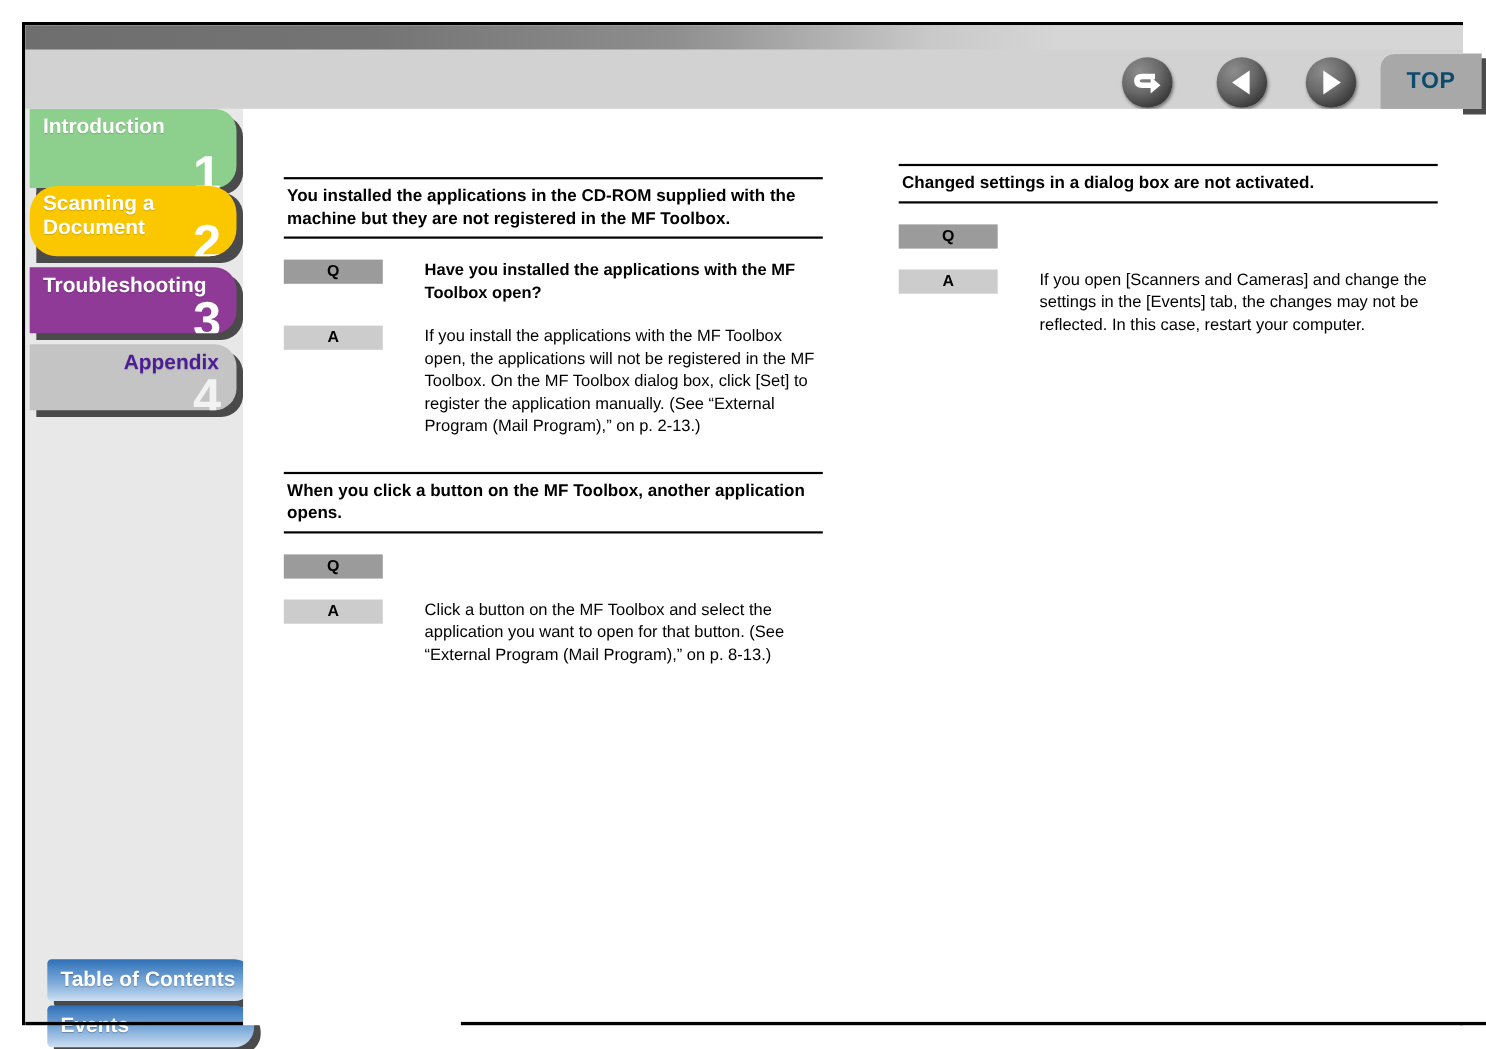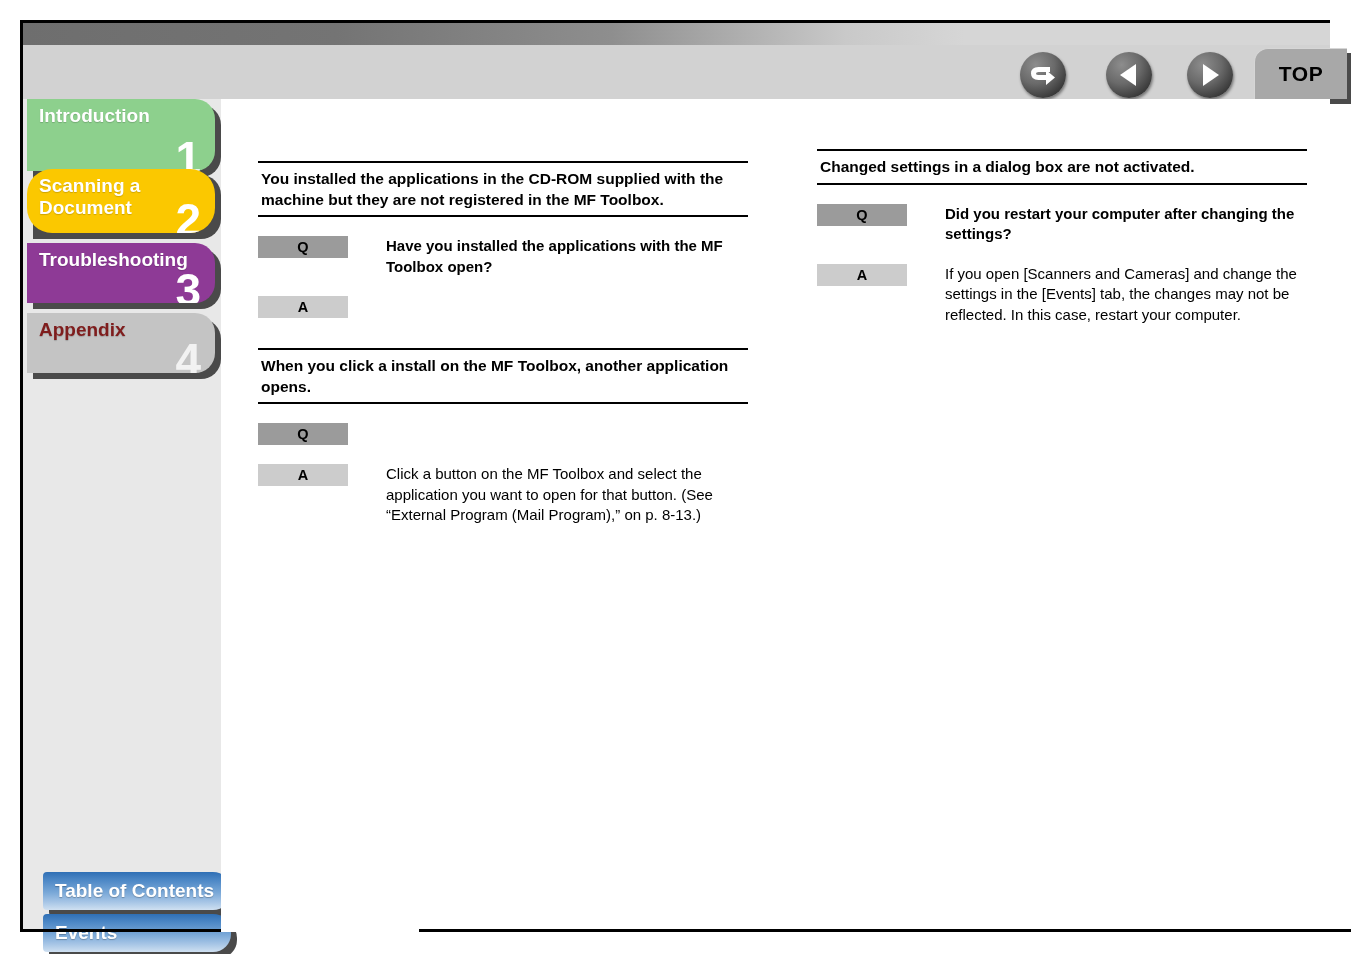--- a/index.html
+++ b/index.html
@@ -101,21 +101,21 @@
     border-radius: 14px 0 0 0;
     border-top: 1px solid #d6d6d6;
     border-left: 1px solid #d6d6d6;
     display: flex;
     align-items: center;
     justify-content: center;
   }
   #top-tab-label {
     font-size: 21px;
     font-weight: bold;
-    color: #000000;
+    color: #0c4a6e;
     letter-spacing: 0.6px;
   }
 
   
   #sidebar {
     position: absolute;
     left: 0;
     top: 76px;
     width: 198px;
     height: 833px;
@@ -350,21 +350,21 @@
       <div class="chapter-shadow"></div>
       <div class="chapter-face" id="face-troubleshooting" style="background: rgb(142, 58, 150);">
         <div class="chapter-label" style="color: rgb(255, 255, 255);">Troubleshooting</div>
         <div class="chapter-num" style="color: rgb(255, 255, 255);">3</div>
       </div>
     </div>
 
     <div class="chapter-tab" id="tab-appendix">
       <div class="chapter-shadow"></div>
       <div class="chapter-face" id="face-appendix" style="background: rgb(196, 196, 196);">
-        <div class="chapter-label" id="label-appendix" style="color: #7f1d1d;">Appendix</div>
+        <div class="chapter-label" id="label-appendix" style="color: #4c1d95; text-align: right;">Appendix</div>
         <div class="chapter-num" id="num-appendix" style="color: rgb(242, 242, 242);">4</div>
       </div>
     </div>
 
     <div class="bottom-tab" id="tab-toc">
       <div class="bottom-shadow"></div>
       <div class="bottom-face">
         <span class="bottom-label">Table of Contents</span>
       </div>
     </div>
@@ -384,42 +384,42 @@
     <div class="column" id="column-left">
 
       <div class="qa-section">
         <div class="section-heading">You installed the applications in the CD-ROM supplied with the machine but they are not registered in the MF Toolbox.</div>
         <div class="qa-row">
           <div class="qa-badge q">Q</div>
           <div class="qa-text question">Have you installed the applications with the MF Toolbox open?</div>
         </div>
         <div class="qa-row">
           <div class="qa-badge a">A</div>
+          <div class="qa-text">If you install the applications with the MF Toolbox open, the applications will not be registered in the MF Toolbox. On the MF Toolbox dialog box, click [Set] to register the application manually. (See “External Program (Mail Program),” on p. 2-13.)</div>
         </div>
       </div>
 
       <div class="qa-section">
-        <div class="section-heading">When you click a install on the MF Toolbox, another application opens.</div>
+        <div class="section-heading">When you click a button on the MF Toolbox, another application opens.</div>
         <div class="qa-row">
           <div class="qa-badge q">Q</div>
         </div>
         <div class="qa-row">
           <div class="qa-badge a">A</div>
           <div class="qa-text">Click a button on the MF Toolbox and select the application you want to open for that button. (See “External Program (Mail Program),” on p. 8-13.)</div>
         </div>
       </div>
 
     </div>
 
     <div class="column" id="column-right">
       <div class="qa-section">
         <div class="section-heading">Changed settings in a dialog box are not activated.</div>
         <div class="qa-row">
           <div class="qa-badge q">Q</div>
-          <div class="qa-text question">Did you restart your computer after changing the settings?</div>
         </div>
         <div class="qa-row">
           <div class="qa-badge a">A</div>
           <div class="qa-text">If you open [Scanners and Cameras] and change the settings in the [Events] tab, the changes may not be reflected. In this case, restart your computer.</div>
         </div>
       </div>
     </div>
 
     <div id="footer">
 

